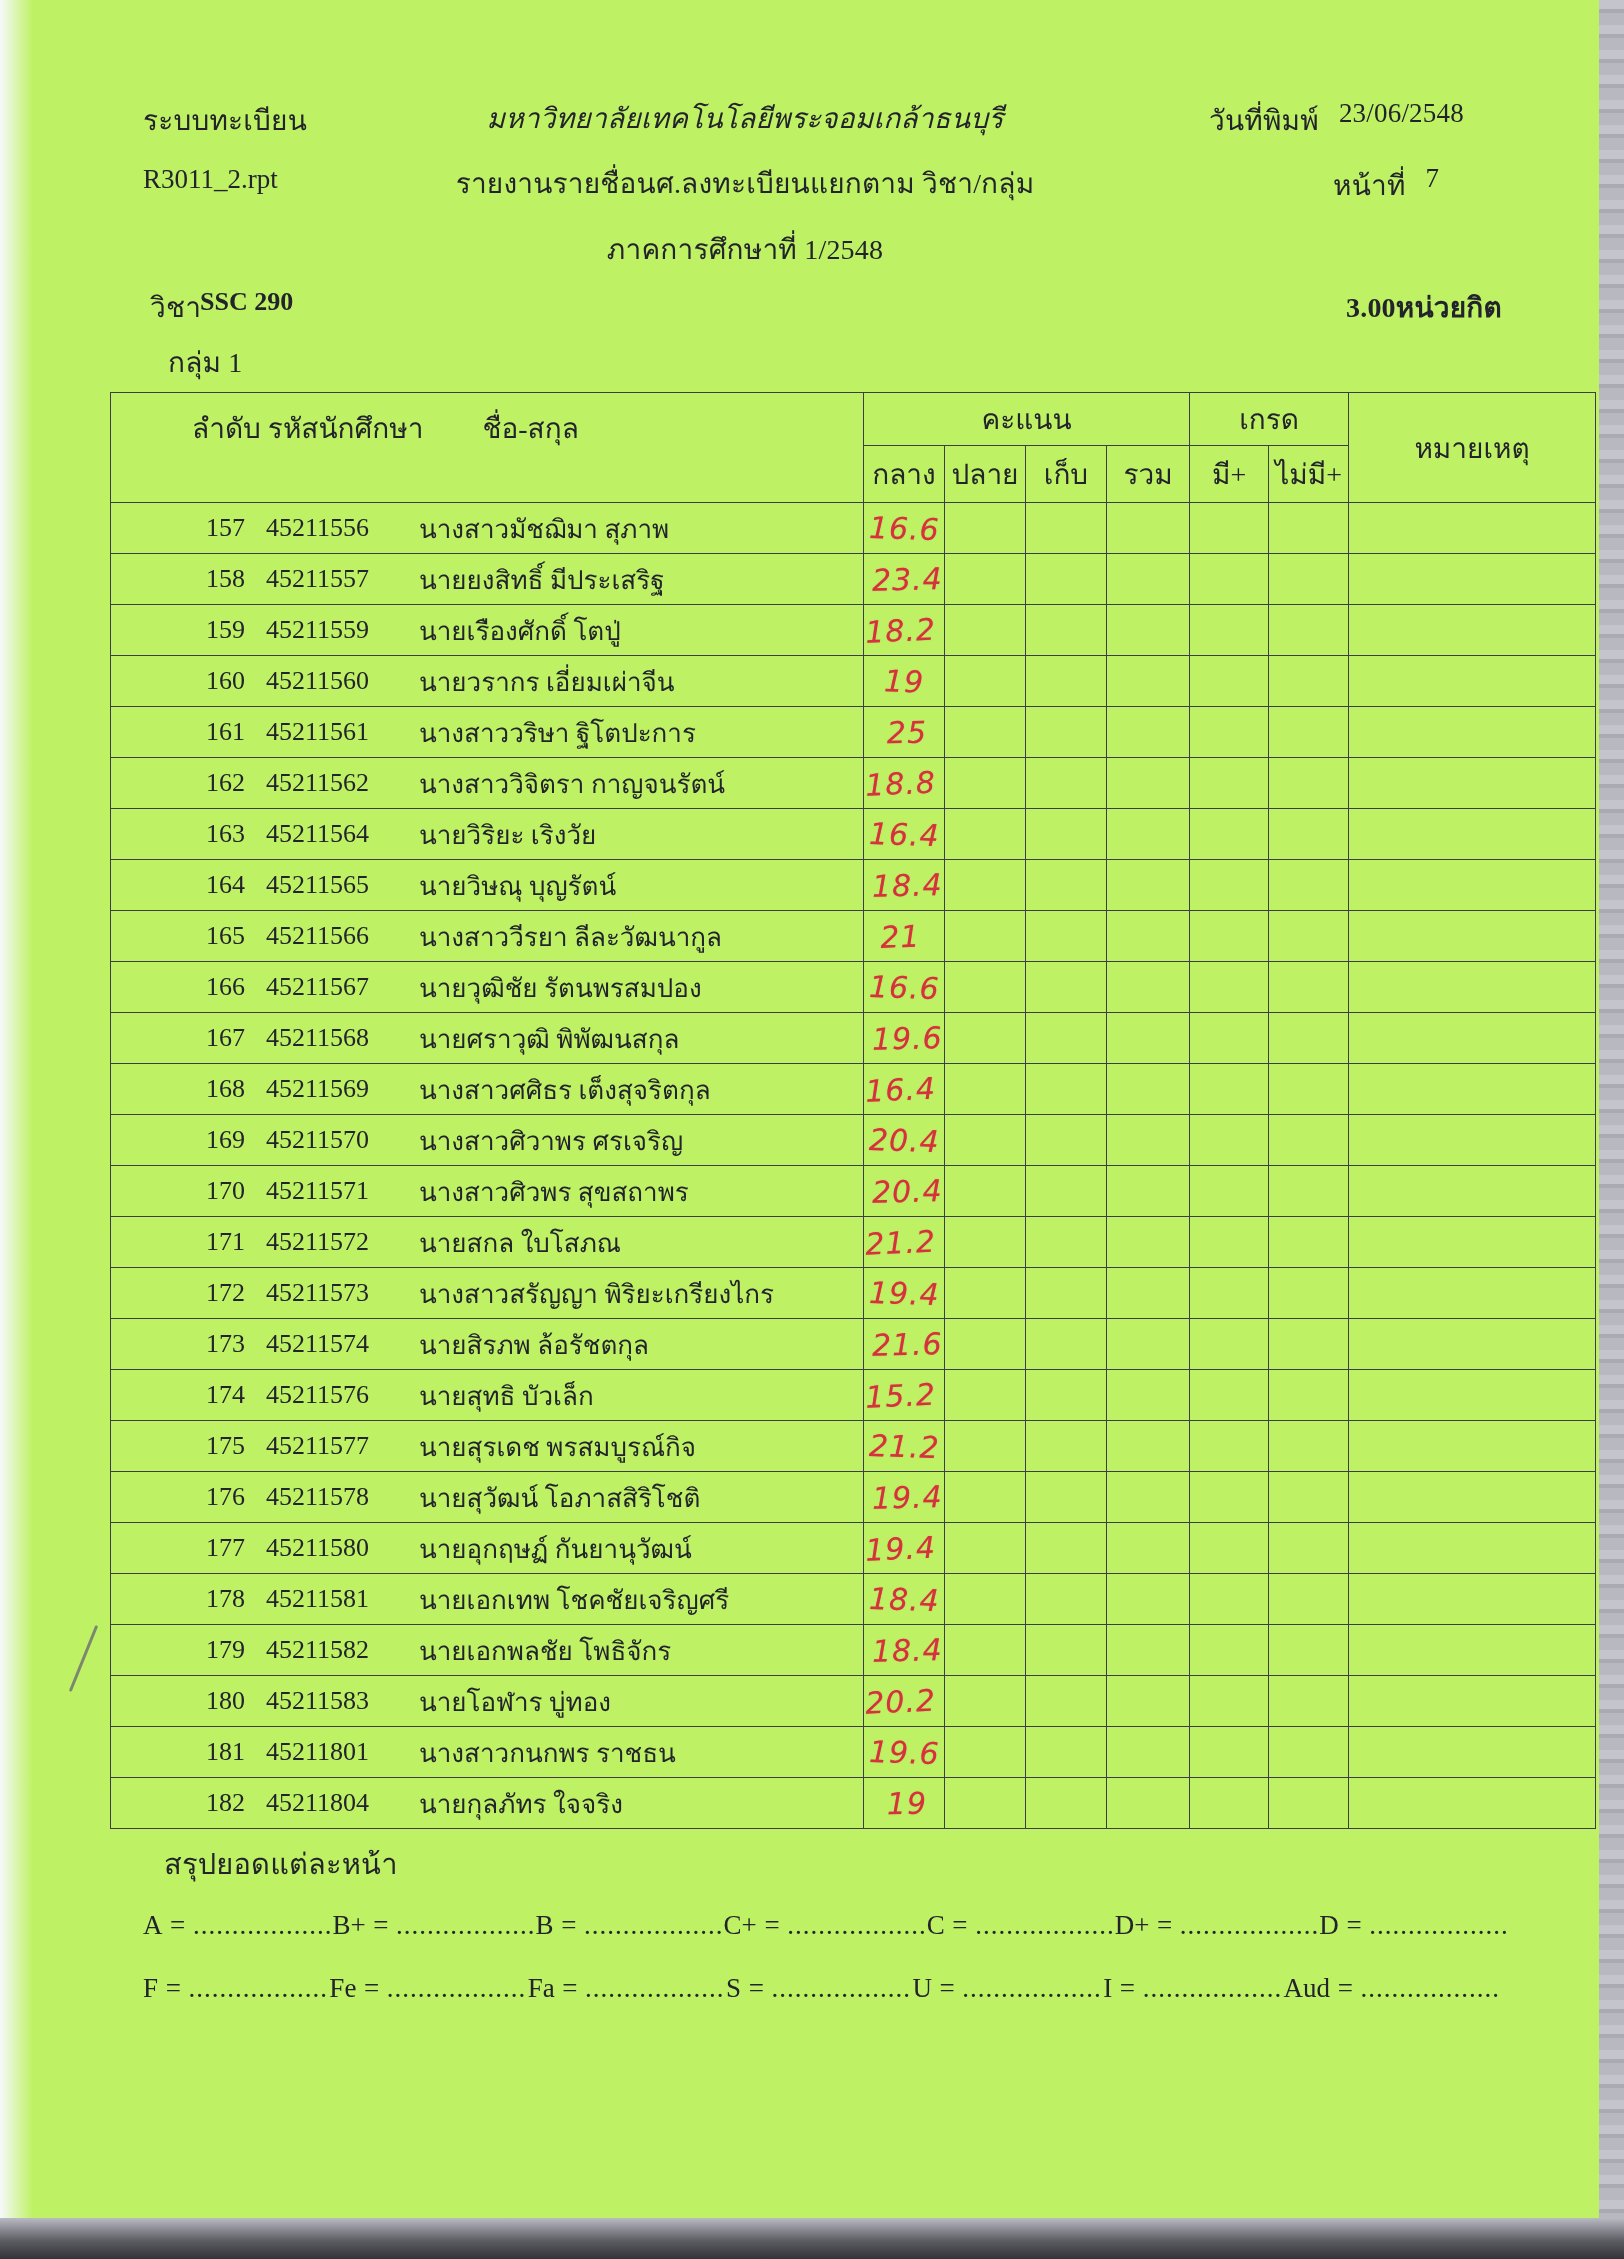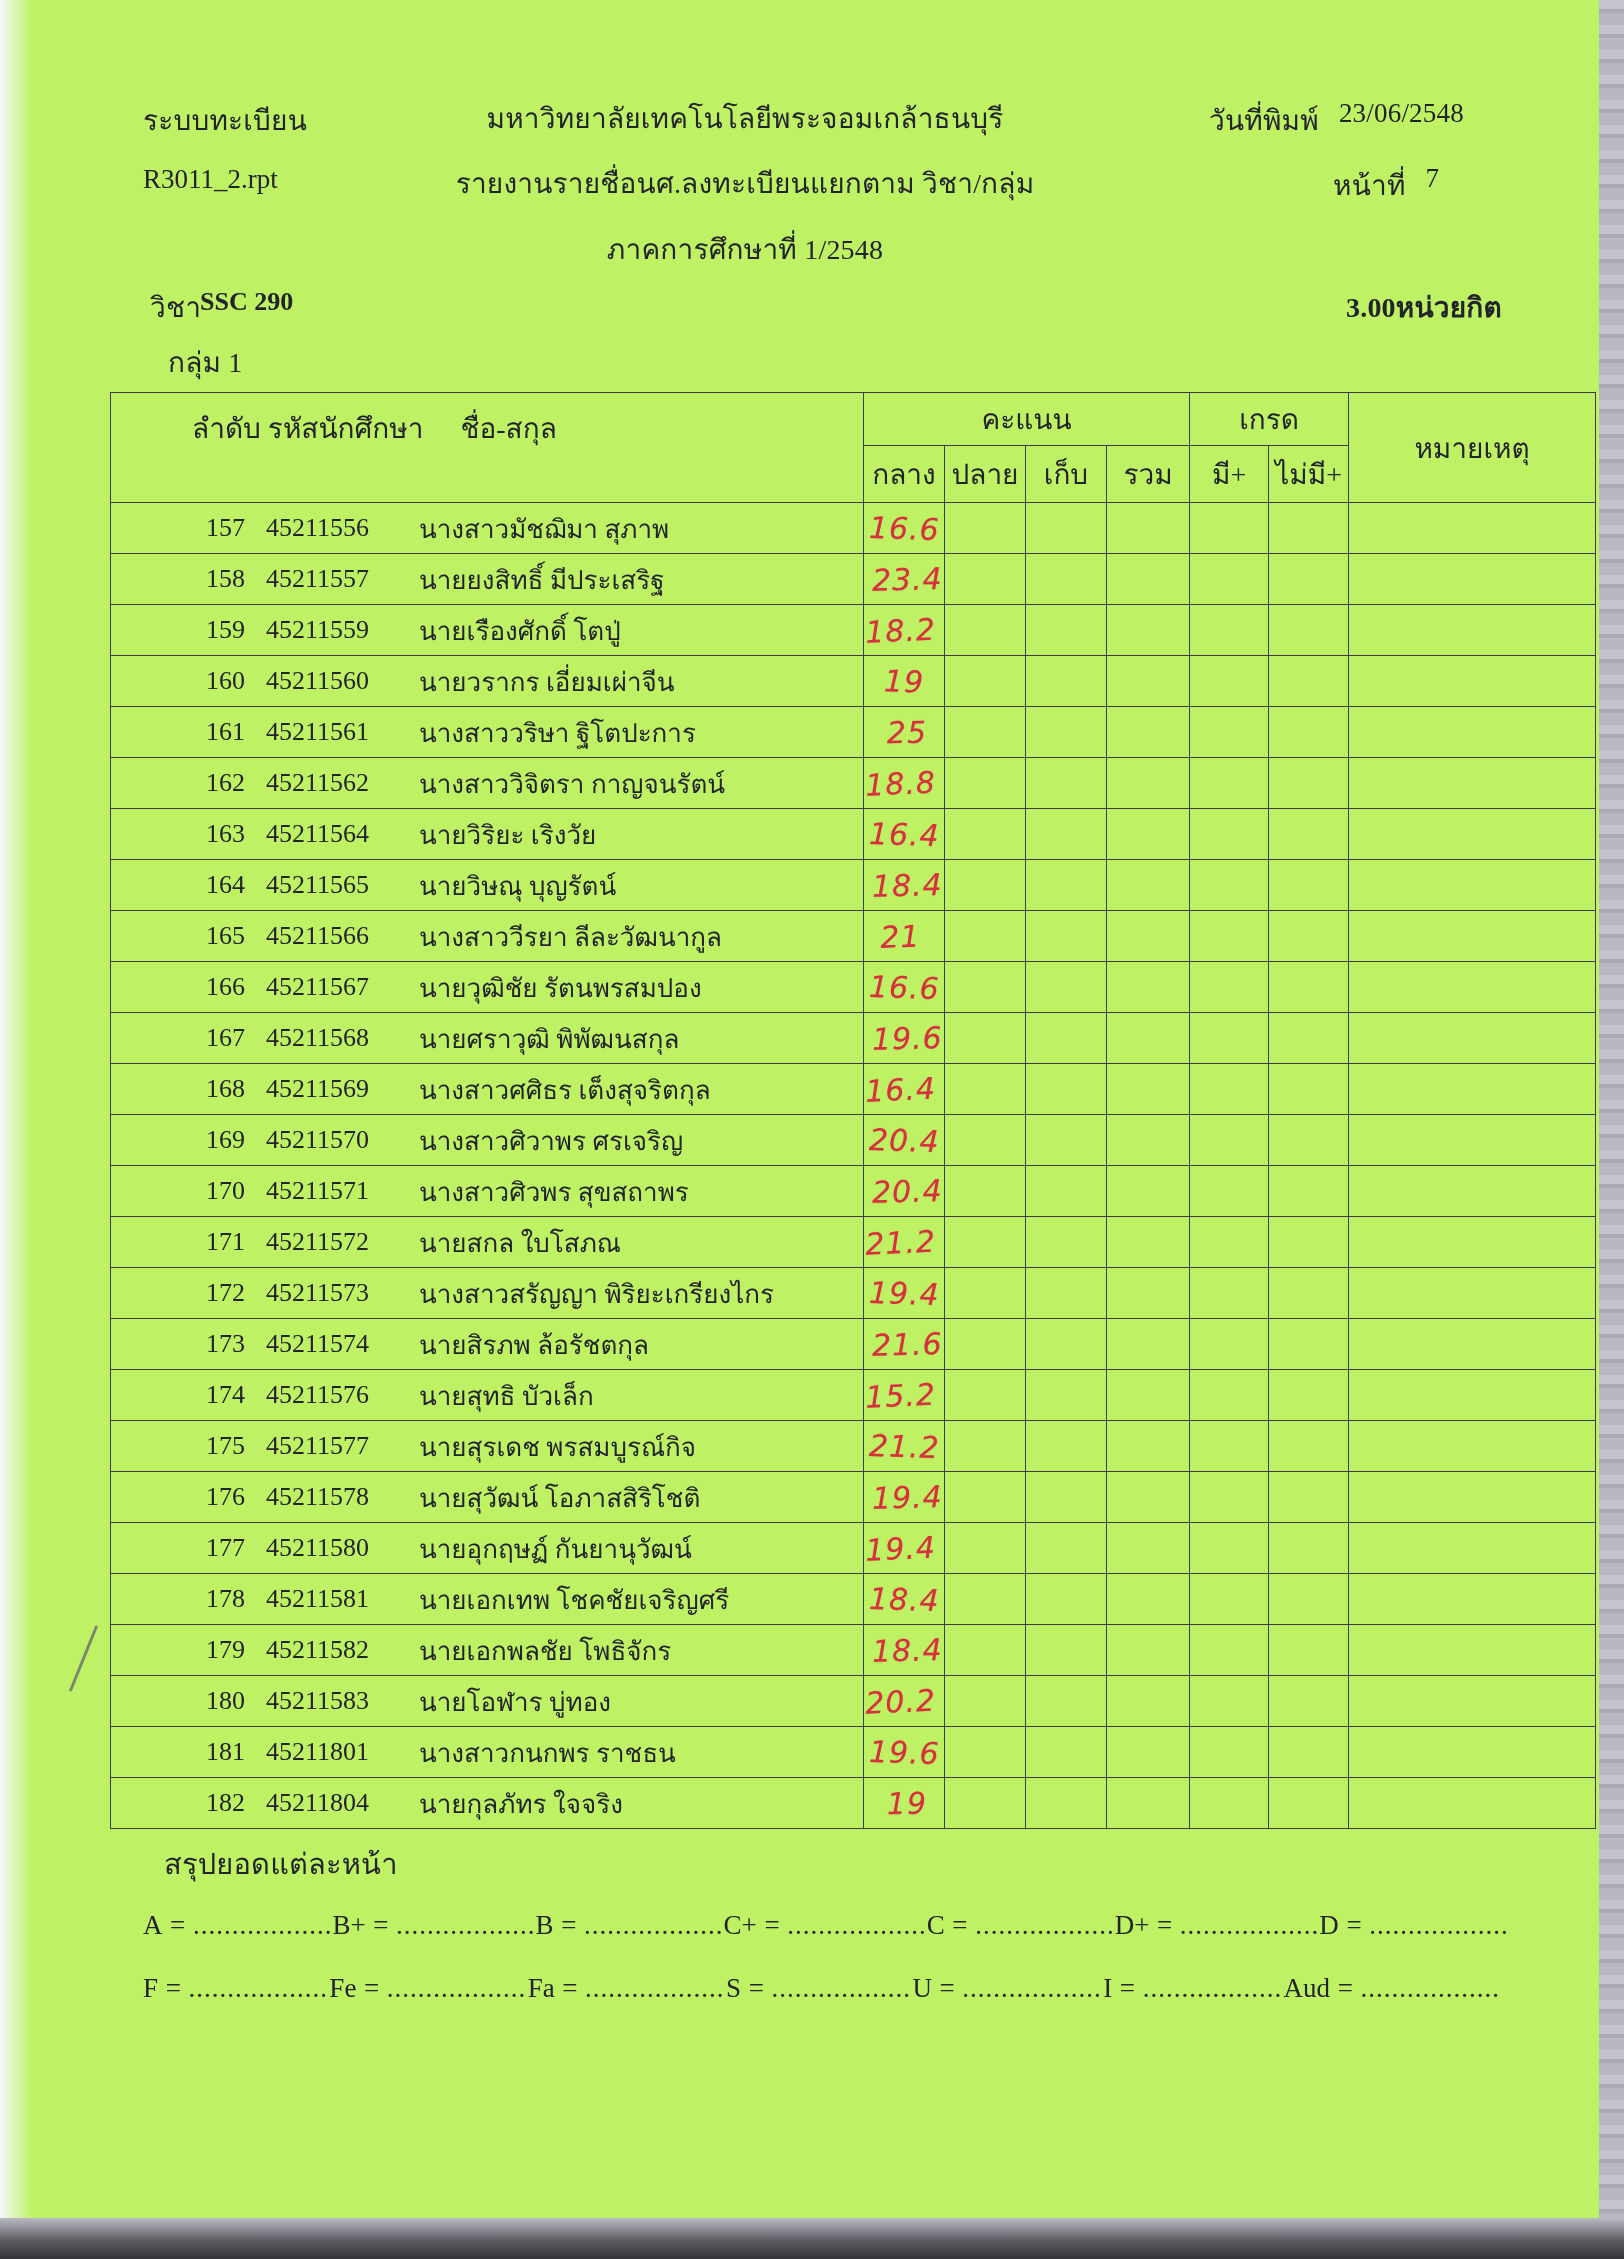--- a/index.html
+++ b/index.html
@@ -41,21 +41,21 @@
     border-collapse:collapse; table-layout:fixed;
     font-size:26px;
   }
   table.roster th, table.roster td{
     border:1.9px solid #3d3d47; font-weight:400; padding:0;
   }
   th.group-h{ height:53px; text-align:center; vertical-align:middle; font-size:28px; }
   tr.subhead th{ height:57px; text-align:center; vertical-align:middle; font-size:28px; }
   th.stu-h{ vertical-align:top; }
   .stu-h-inner{ display:flex; padding:13.4px 0 0 81px; font-size:28px; }
-  .stu-h-name{ margin-left:37px; }
+  .stu-h-name{ margin-left:59px; }
   tbody tr{ height:50px; }
   td.stu-cell{ }
   .stu-inner{ display:flex; align-items:center; height:50px; padding-left:84px; }
   .r-no{ width:50px; text-align:right; }
   .r-id{ width:126px; margin-left:21px; text-align:left; }
   .r-name{ margin-left:27px; white-space:nowrap; overflow:hidden; }
   td.score-cell{ text-align:center; vertical-align:middle; }
   .score{
     display:inline-block;
     font-family:"DejaVu Sans",sans-serif;
@@ -79,21 +79,21 @@
 <body>
 
 <div class="page">
 
   <div class="edge-left"></div>
   <div class="edge-right"></div>
   <div class="edge-bottom"></div>
   <div class="stray-slash"></div>
 
   <div class="abs th-text" style="left:143px; top:98px;">ระบบทะเบียน</div>
-  <div class="abs th-text hdr-center" style="top:96px;">มหาวิทยาลัยเทคโนโลยีพระจอมเกล้าธนบุรี</div>
+  <div class="abs th-text hdr-center" style="top:96px;font-style:italic;">มหาวิทยาลัยเทคโนโลยีพระจอมเกล้าธนบุรี</div>
   <div class="abs th-text kv" style="left:1209px; top:98px;">
     <span>วันที่พิมพ์</span>
     <span class="latin" style="font-size:27px;">23/06/2548</span>
   </div>
 
   <div class="abs latin" style="left:143px; top:164px; font-size:27px;">R3011_2.rpt</div>
   <div class="abs th-text hdr-center" style="top:161px;">รายงานรายชื่อนศ.ลงทะเบียนแยกตาม วิชา/กลุ่ม</div>
   <div class="abs th-text kv" style="left:1333px; top:163px;">
     <span>หน้าที่</span>
     <span class="latin" style="font-size:27px;">7</span>

